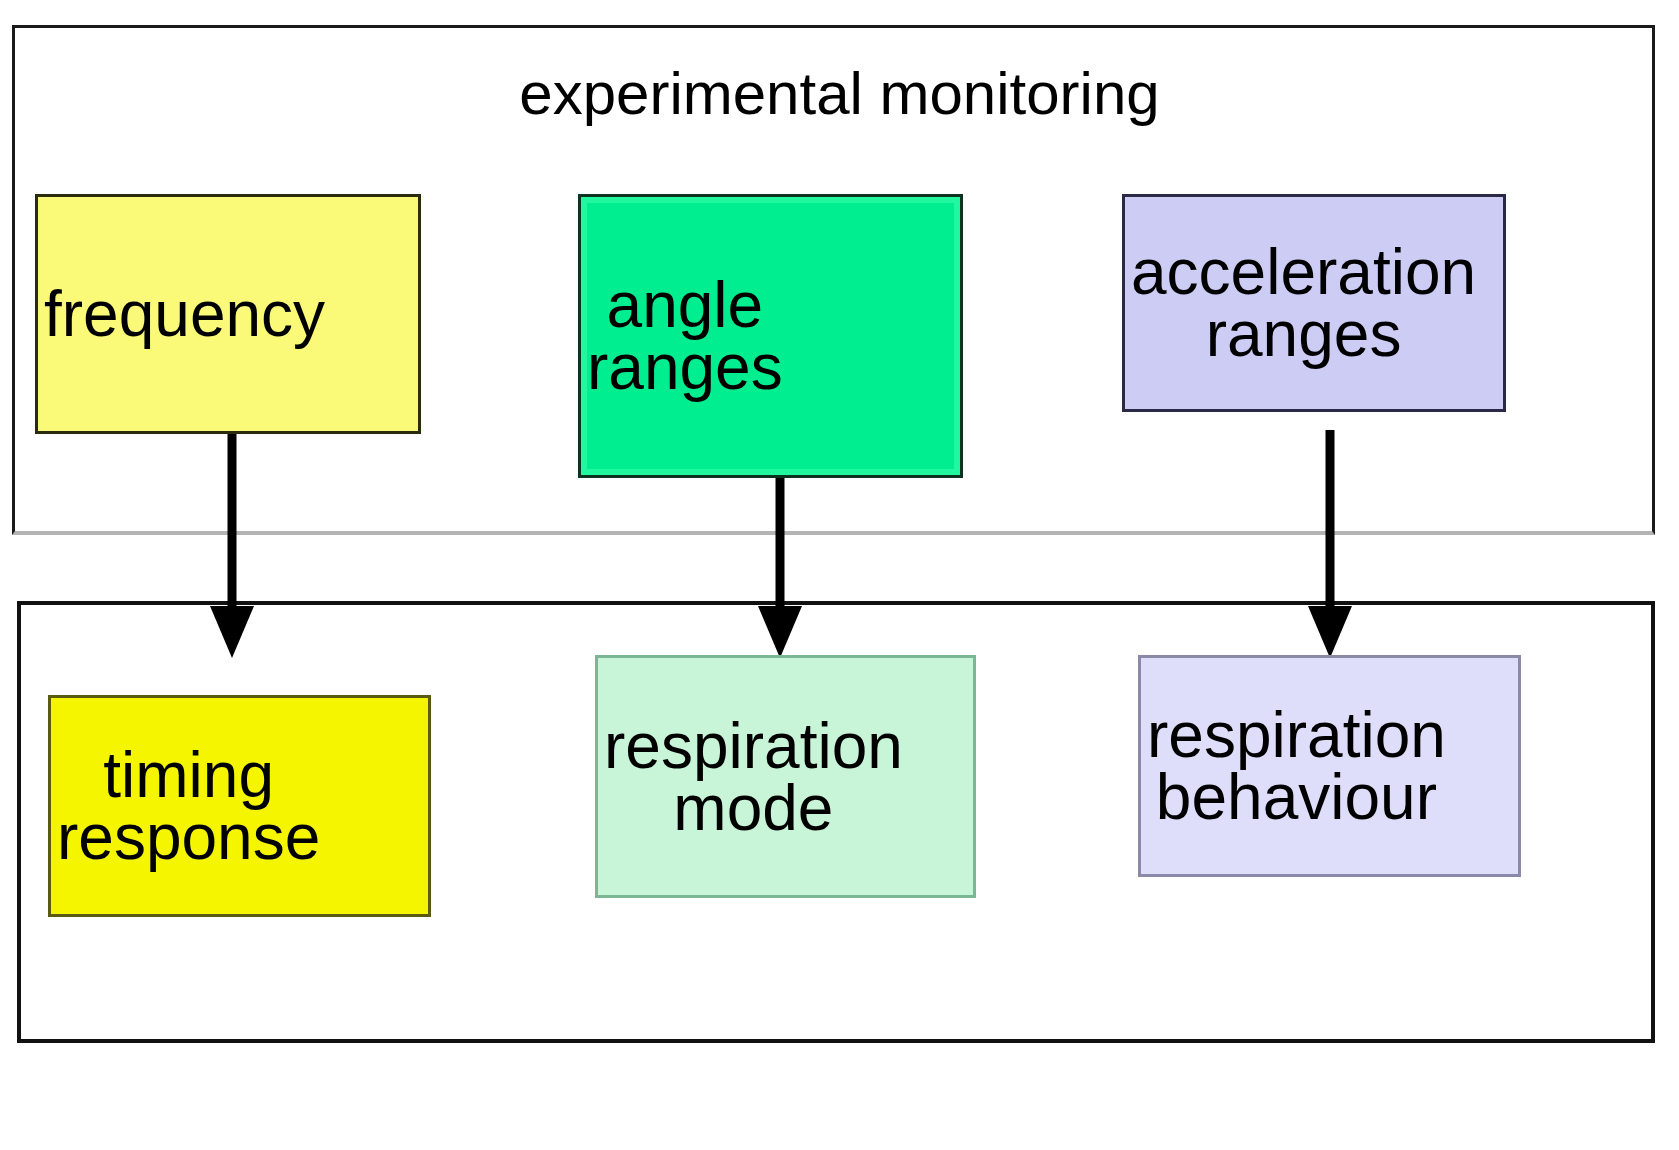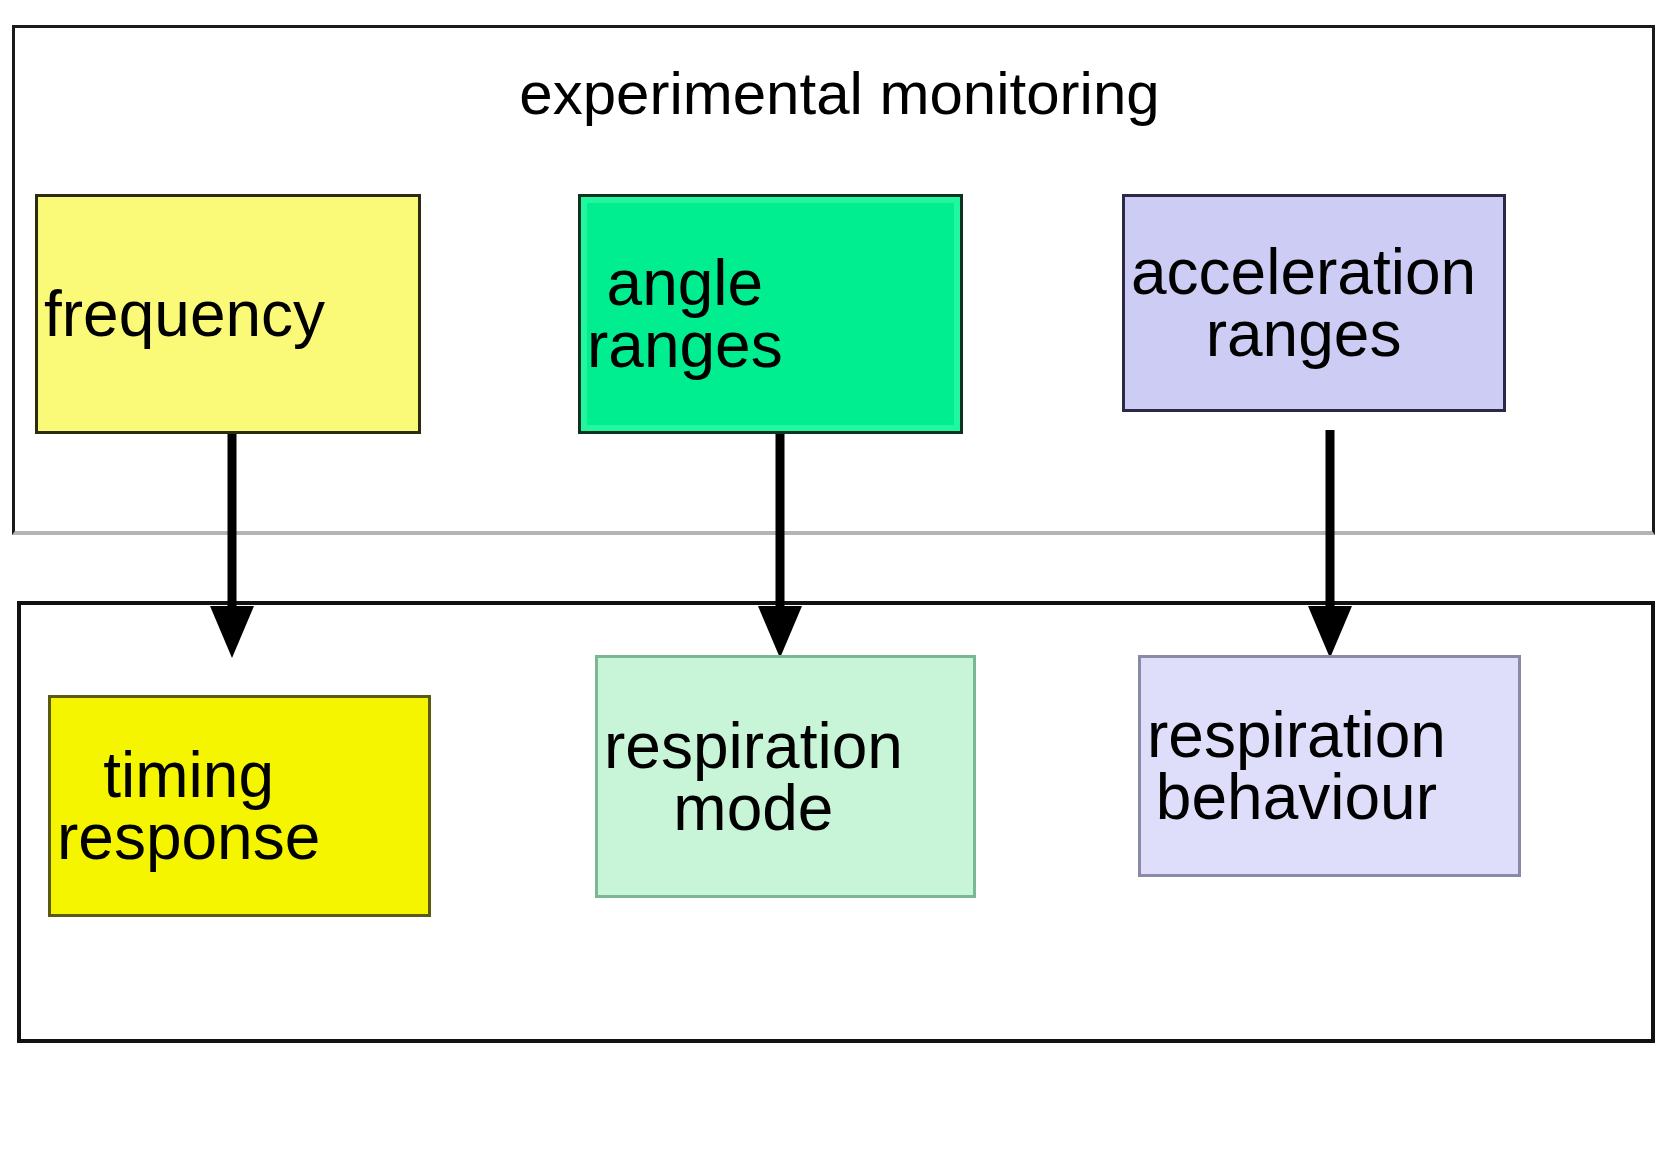--- a/index.html
+++ b/index.html
@@ -76,21 +76,21 @@
     white-space: pre-line;
   }
 
   
   #node-frequency {
     left: 35px;  top: 194px;  width: 386px; height: 240px;
     background: #fafa78;
     border: 3px solid #2b2b10;
   }
   #node-angle-ranges {
-    left: 578px; top: 194px;  width: 385px; height: 240px;
+    left: 578px; top: 194px;  width: 385px; height: 284px;
     background: #00ee90;
     border: 3px solid #0d3320;
     box-shadow: 0 0 0 6px #21f79e inset;
   }
   #node-acceleration-ranges {
     left: 1122px; top: 194px; width: 384px; height: 218px;
     background: #ccccf5;
     border: 3px solid #2a2a46;
   }
 

